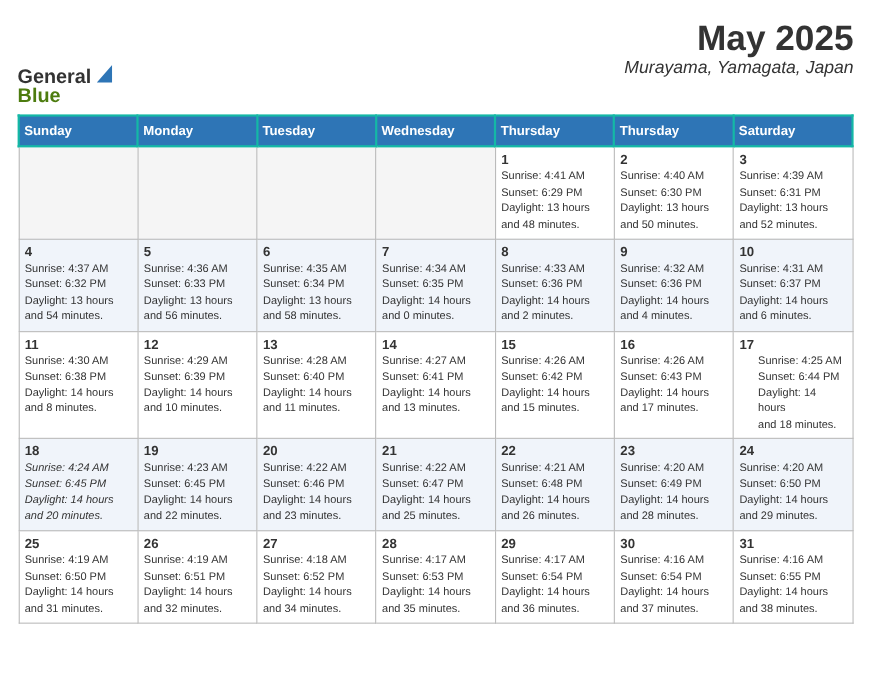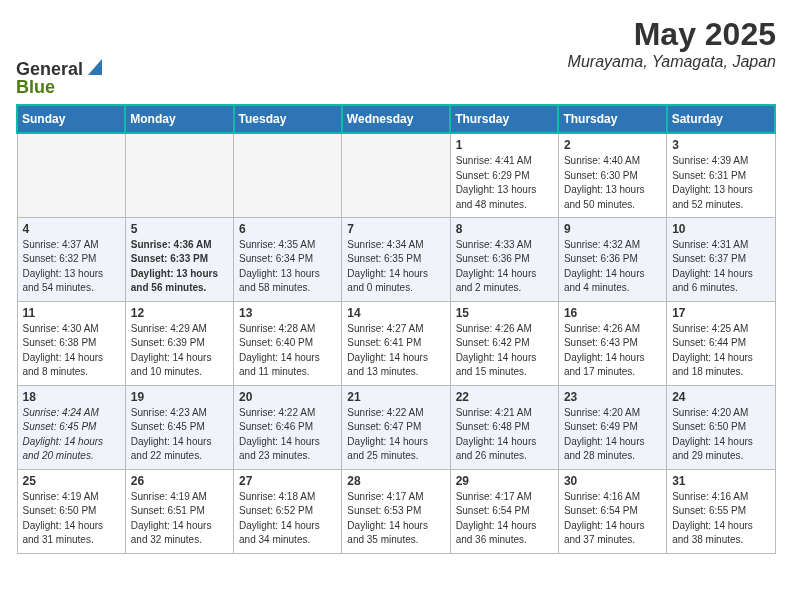--- a/index.html
+++ b/index.html
@@ -147,21 +147,21 @@
       <tr>
         <td class="alt-row">
           <span class="day-num">4</span>
           <div class="day-info" style="white-space: pre-line;">Sunrise: 4:37 AM
 Sunset: 6:32 PM
 Daylight: 13 hours
 and 54 minutes.</div>
         </td>
         <td class="alt-row">
           <span class="day-num">5</span>
-          <div class="day-info" style="white-space: pre-line; font-weight: bold;">Sunrise: 4:36 AM
+          <div class="day-info" style="white-space: pre-line;">Sunrise: 4:36 AM
 Sunset: 6:33 PM
 Daylight: 13 hours
 and 56 minutes.</div>
         </td>
         <td class="alt-row">
           <span class="day-num">6</span>
           <div class="day-info" style="white-space: pre-line;">Sunrise: 4:35 AM
 Sunset: 6:34 PM
 Daylight: 13 hours
 and 58 minutes.</div>
@@ -233,21 +233,21 @@
         </td>
         <td>
           <span class="day-num">16</span>
           <div class="day-info" style="white-space: pre-line;">Sunrise: 4:26 AM
 Sunset: 6:43 PM
 Daylight: 14 hours
 and 17 minutes.</div>
         </td>
         <td>
           <span class="day-num">17</span>
-          <div class="day-info" style="white-space: pre-line;">Sunrise: 4:25 AM
+          <div class="day-info" style="white-space: pre-line; margin-left: 17px;">Sunrise: 4:25 AM
 Sunset: 6:44 PM
 Daylight: 14 hours
 and 18 minutes.</div>
         </td>
       </tr>
       <tr>
         <td class="alt-row">
           <span class="day-num">18</span>
           <div class="day-info" style="white-space: pre-line; font-style: italic;">Sunrise: 4:24 AM
 Sunset: 6:45 PM

